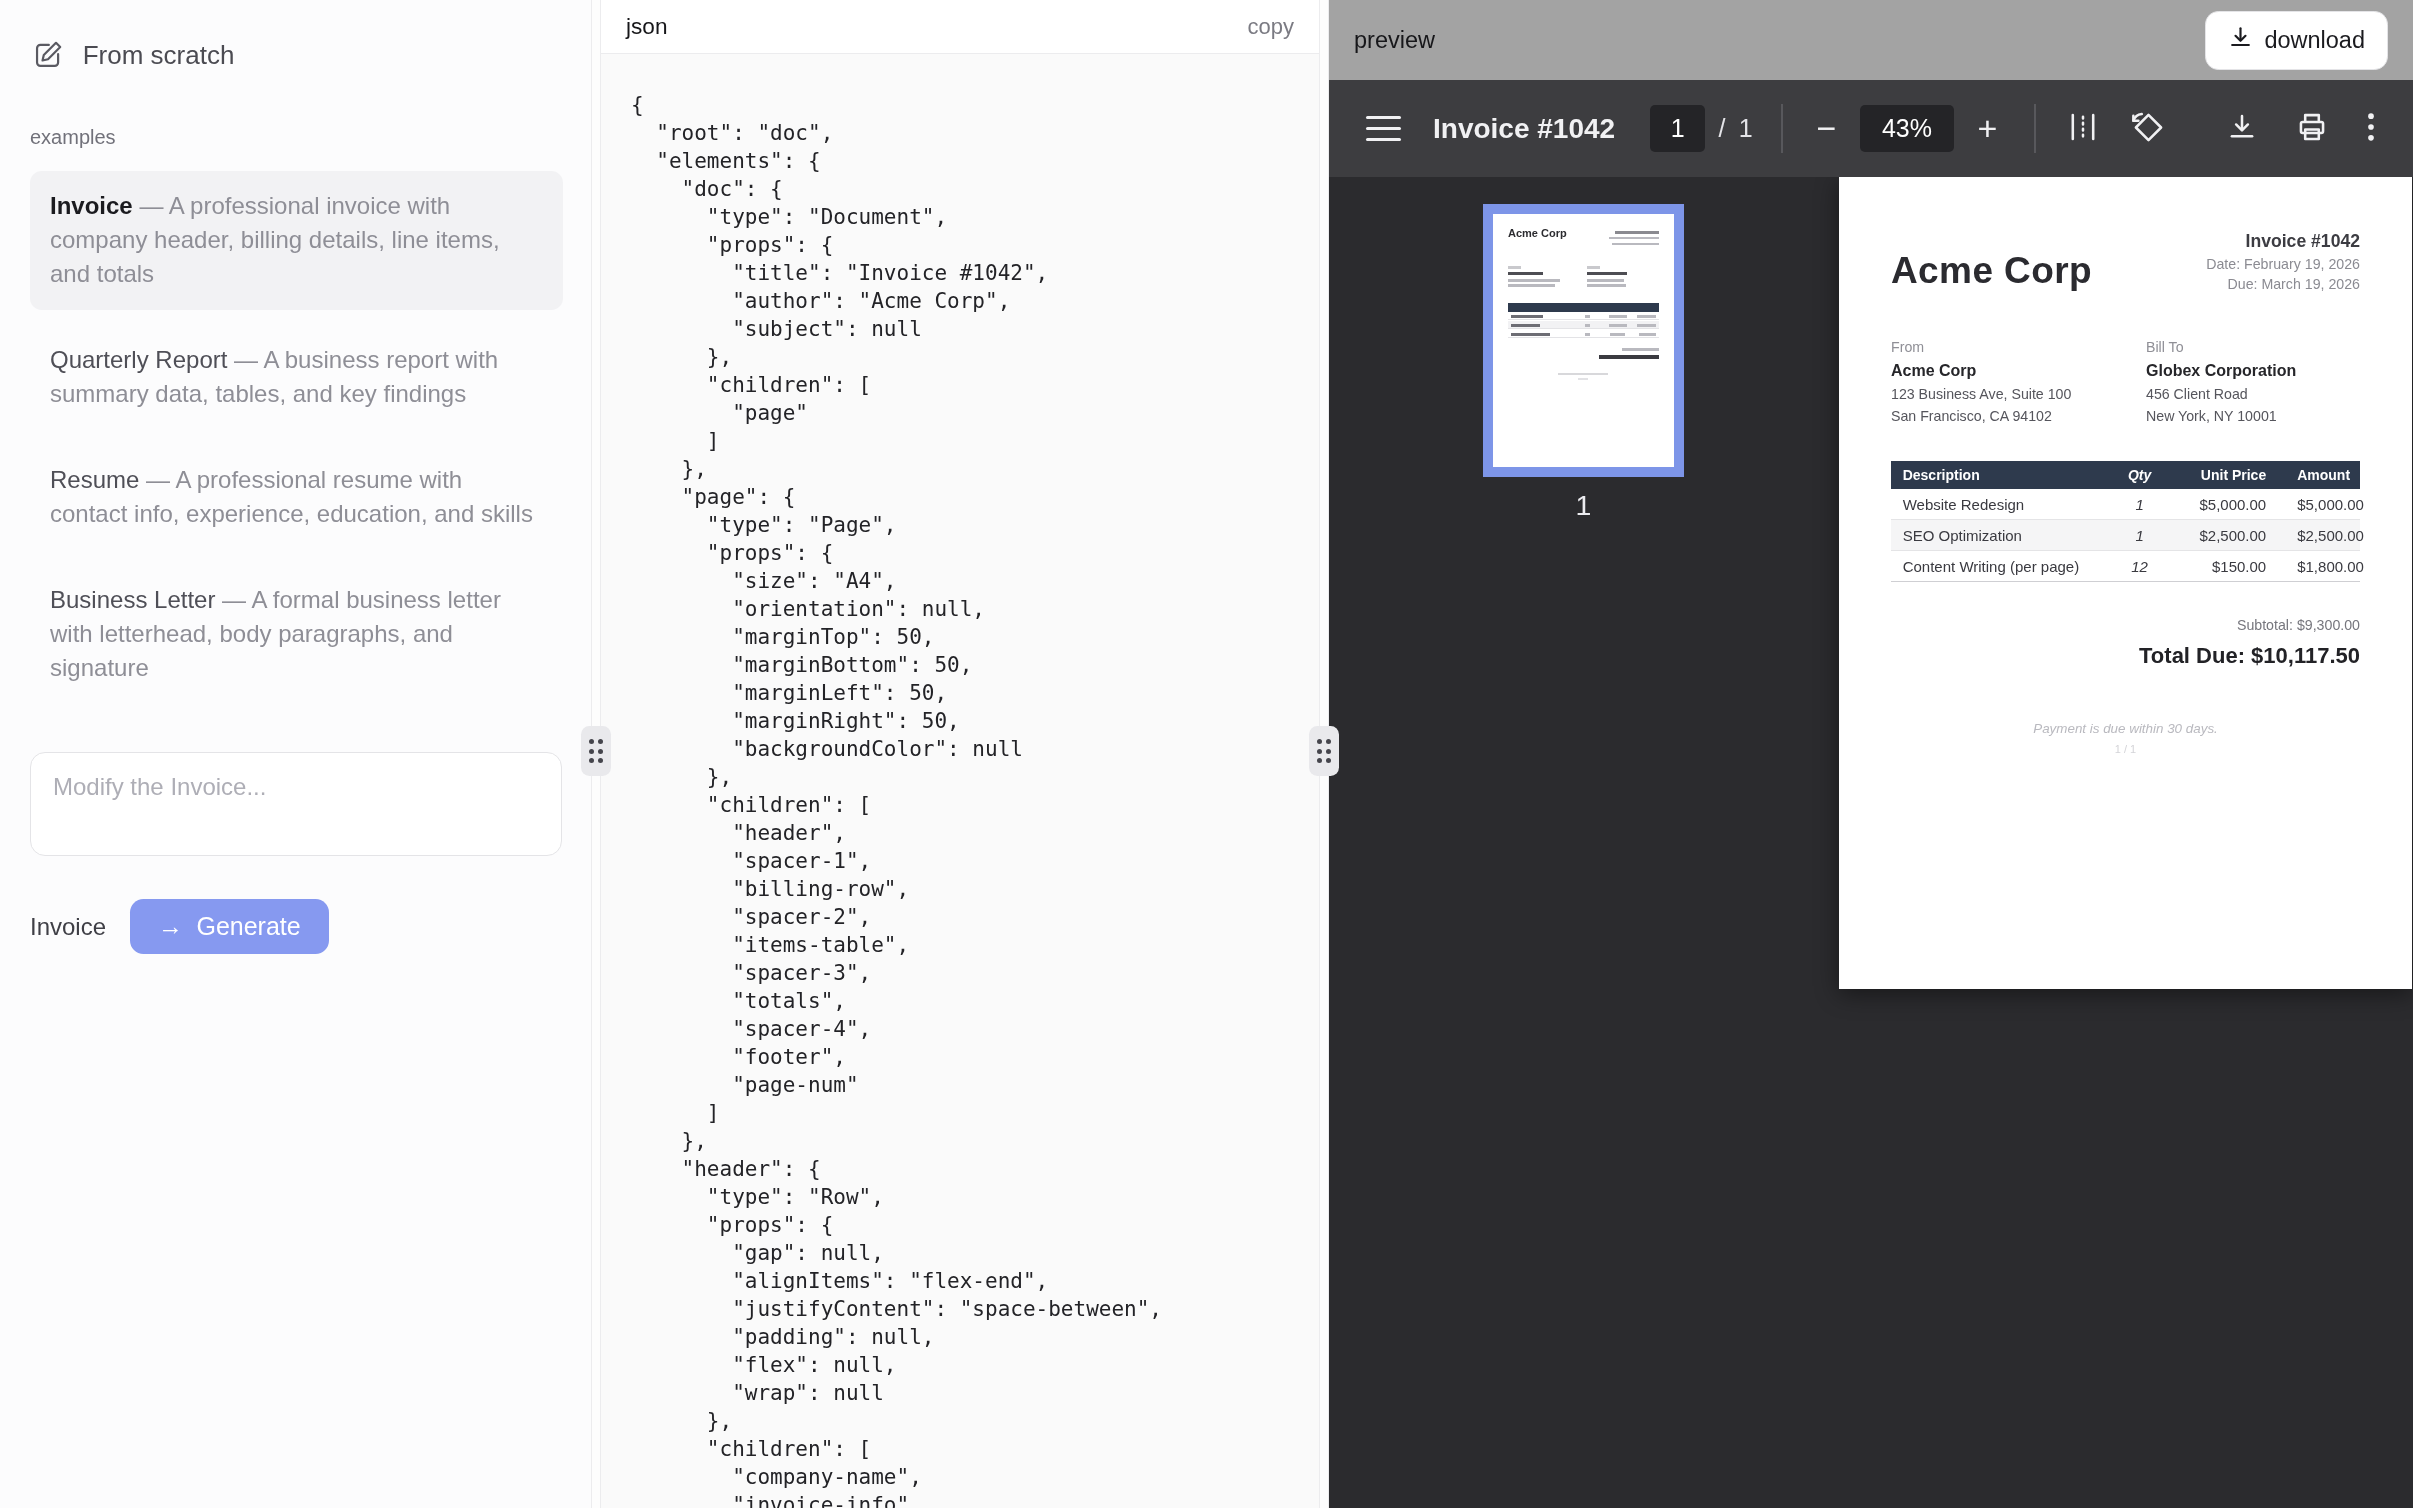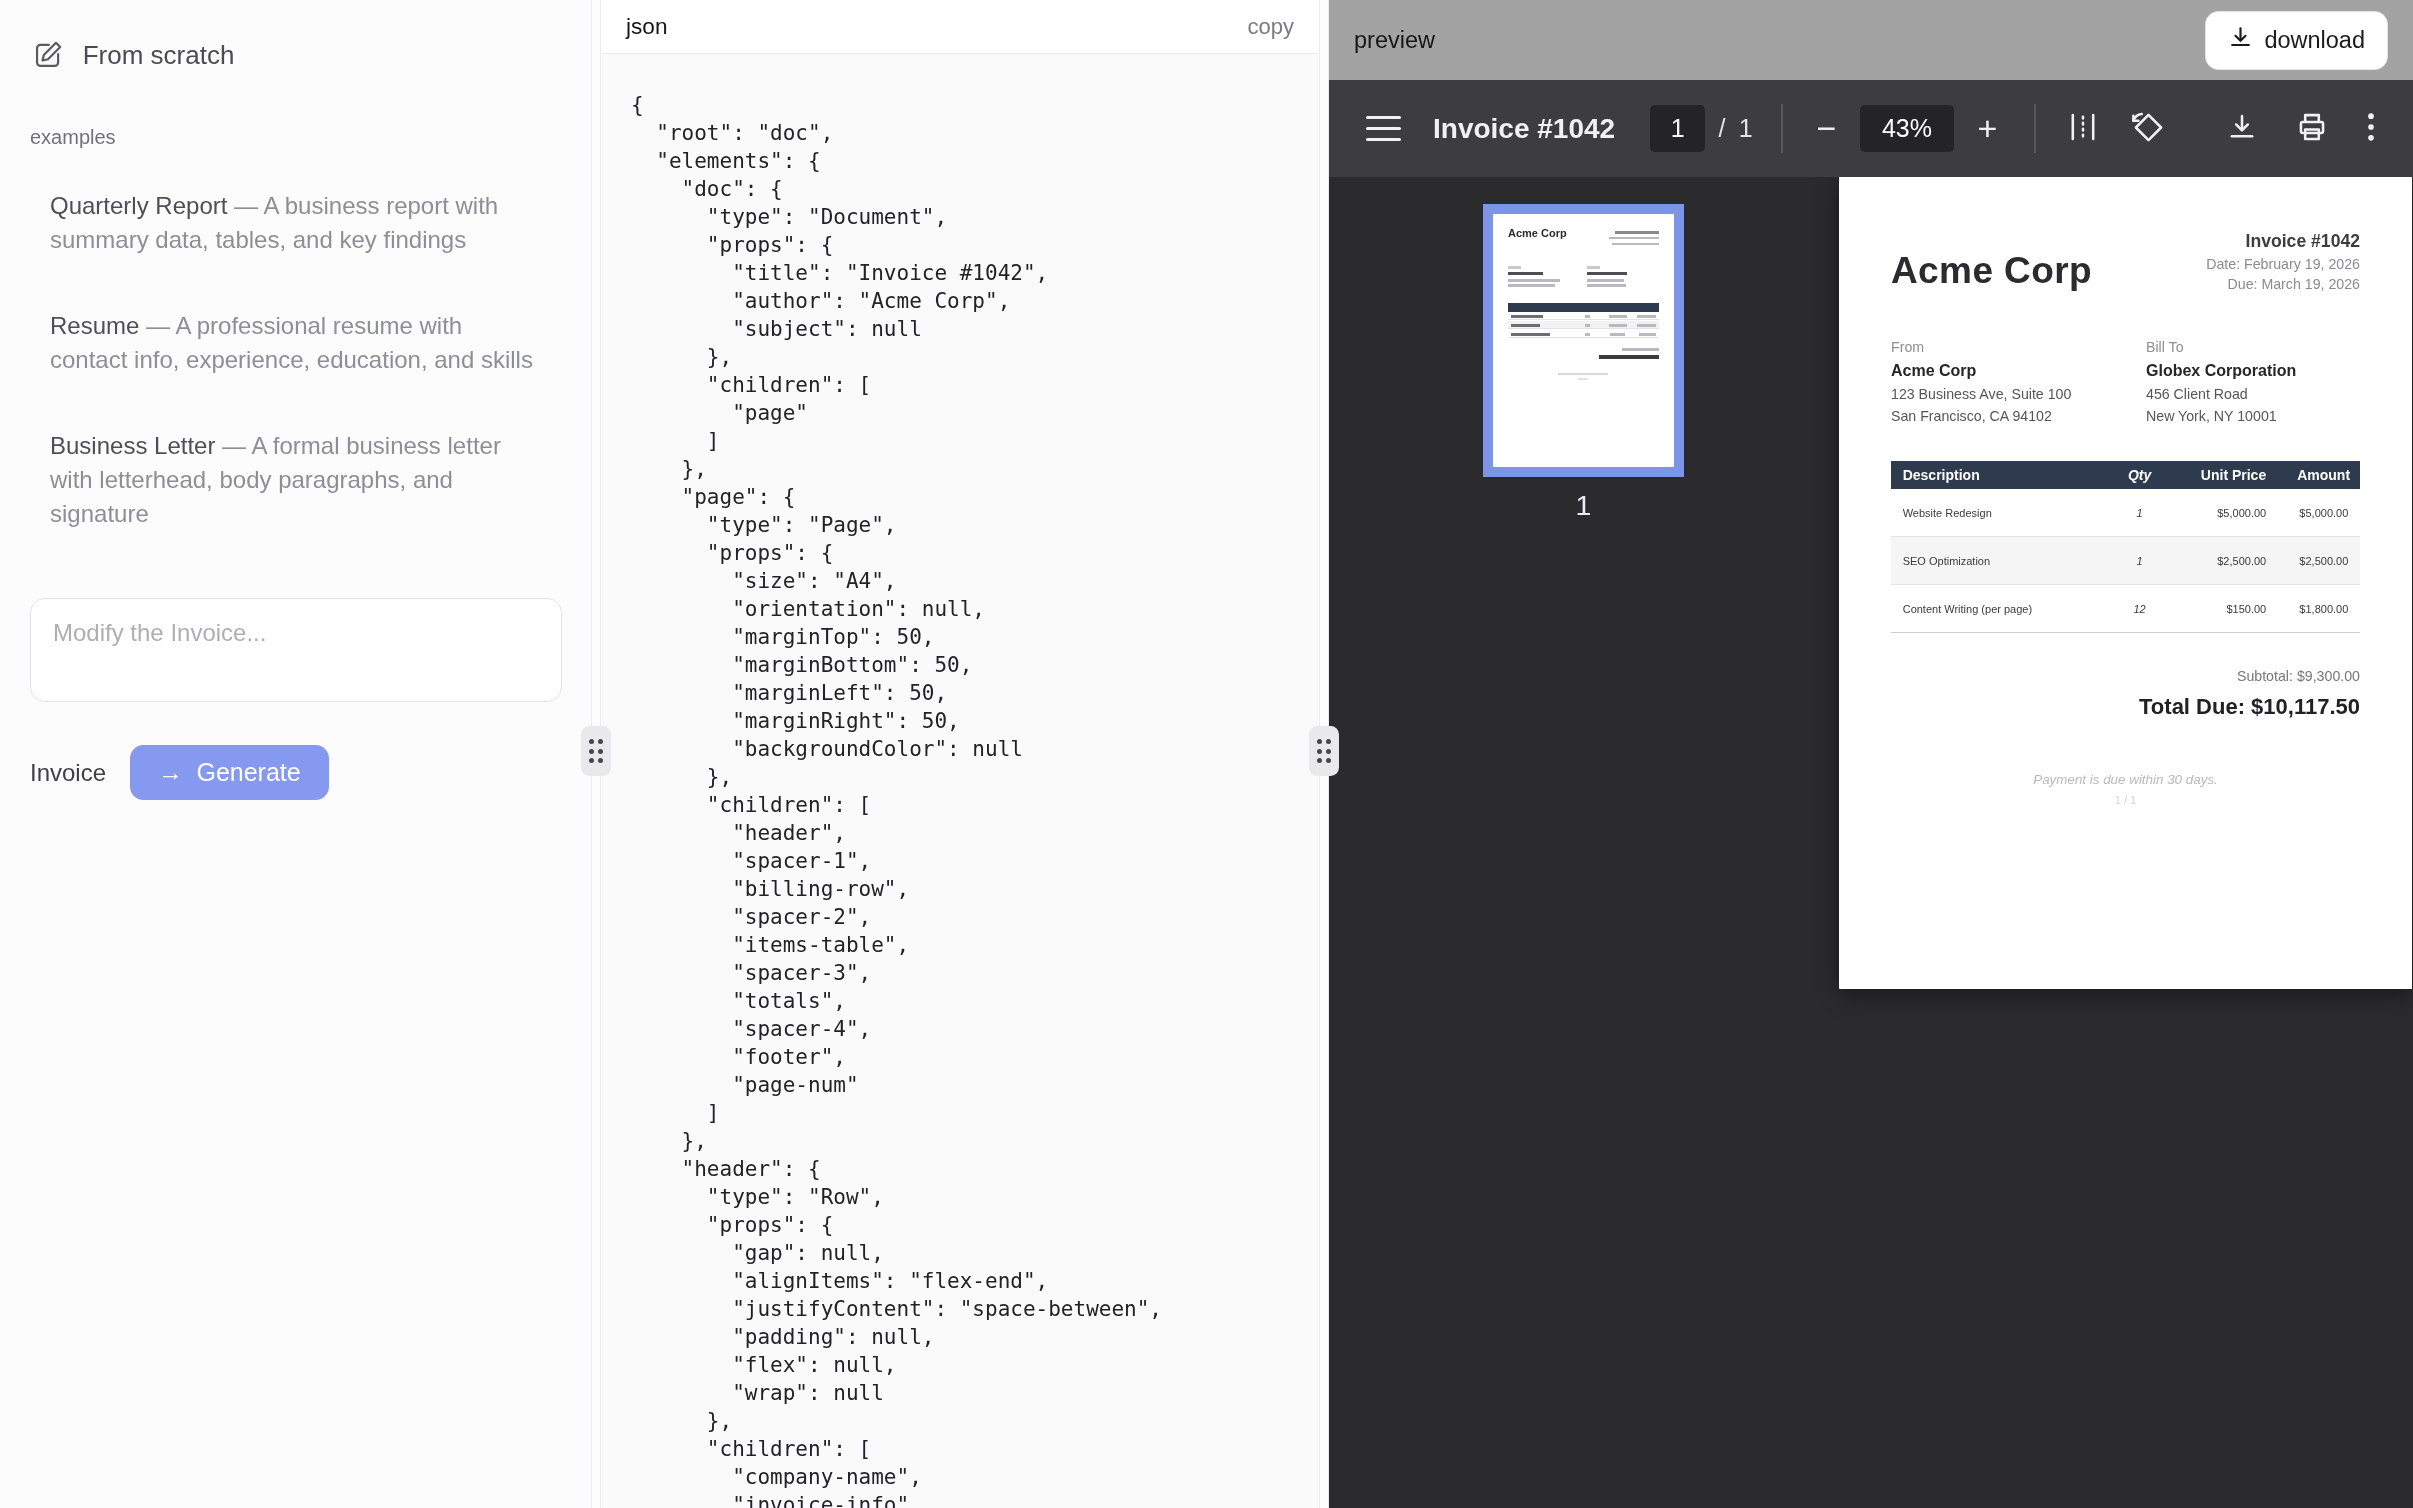--- a/index.html
+++ b/index.html
@@ -96,21 +96,21 @@
   .inv-date { font-size:14.2px; color:#8b8b92; margin-top:4.2px; }
   .inv-billing { display:flex; margin-top:47px; }
   .inv-col1 { width:255px; }
   .inv-col2 { flex:1; }
   .inv-label { font-size:14.2px; color:#8f8f96; }
   .inv-name { font-size:16px; font-weight:bold; color:#26262a; margin-top:6.7px; }
   .inv-addr { font-size:14.2px; color:#55555c; margin-top:5.9px; }
   .inv-table { margin-top:37px; width:100%; }
   .itr { display:flex; align-items:center; }
   .itr-head { background:#2e3a4d; color:#fff; font-weight:bold; font-size:14px; height:28.5px; }
-  .itr-body { font-size:11px; color:#3a3a40; height:48px; border-bottom:0.8px solid #e4e4e6; }
+  .itr-body { font-size:15px; color:#3a3a40; height:31px; border-bottom:0.8px solid #e4e4e6; }
   .itr-body.alt { background:#f5f5f6; }
   .itr-body.last { border-bottom:0.8px solid #cfcfd3; }
   .c-desc { width:46%; padding-left:11.7px; }
   .c-qty { width:14%; text-align:center;font-style:italic; }
   .c-price { width:20%; text-align:right; }
   .c-amt { width:20%; text-align:right; padding-right:11.7px;padding-left:31px; }
   .inv-totals { margin-top:35px; text-align:right; }
   .inv-subtotal { font-size:14.2px; color:#76767d; }
   .inv-total { font-size:22px; font-weight:bold; color:#222226; margin-top:10px; }
   .inv-footer { margin-top:52px; text-align:center; }
@@ -131,20 +131,25 @@
           <path d="M20 7 H10 a4 4 0 0 0 -4 4 v17 a4 4 0 0 0 4 4 h17 a4 4 0 0 0 4 -4 V18"></path>
           <path d="M28.5 4.5 l5 5 L19 24 l-6.5 1.5 L14 19 Z"></path>
         </svg>
       </span>
       <span>From scratch</span>
     </div>
 
     <div class="examples-label">examples</div>
 
     <div class="example-list">
+      <div class="example-item selected">
+        <span class="example-title">Invoice</span>
+        <span>—</span>
+        <span>A professional invoice with company header, billing details, line items, and totals</span>
+      </div>
       <div class="example-item">
         <span class="example-title">Quarterly Report</span>
         <span>—</span>
         <span>A business report with summary data, tables, and key findings</span>
       </div>
       <div class="example-item">
         <span class="example-title">Resume</span>
         <span>—</span>
         <span>A professional resume with contact info, experience, education, and skills</span>
       </div>

